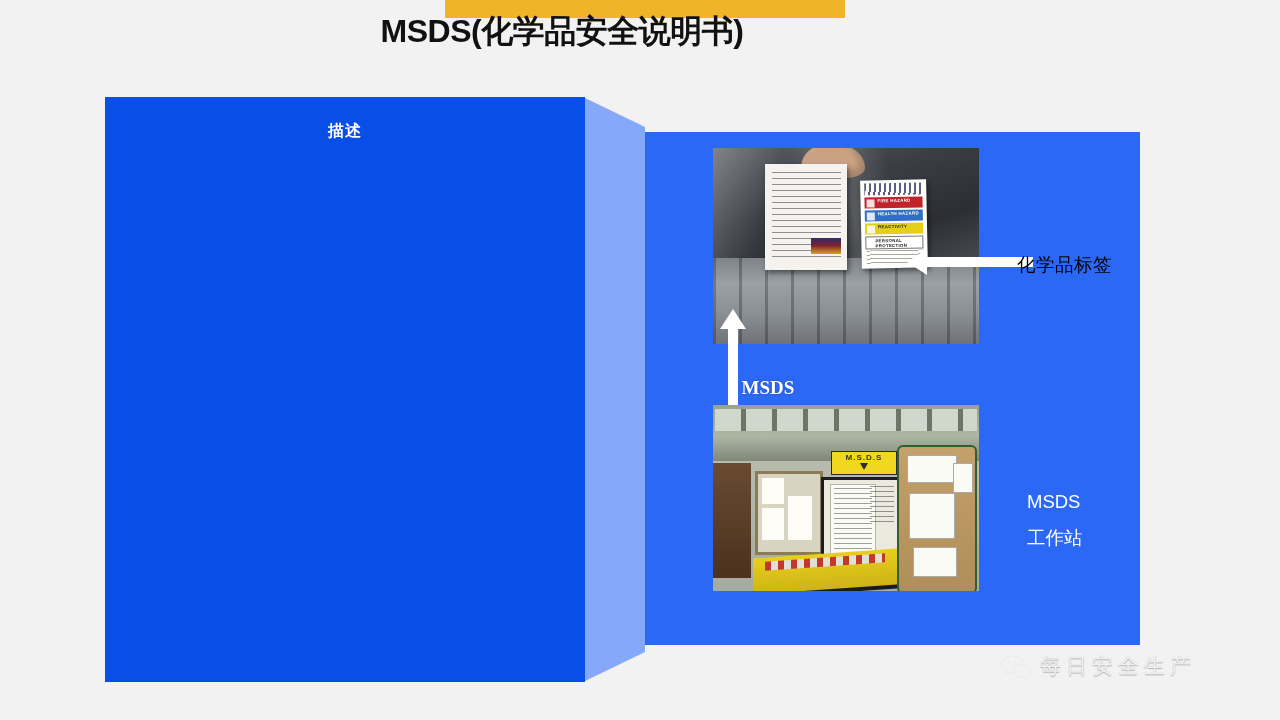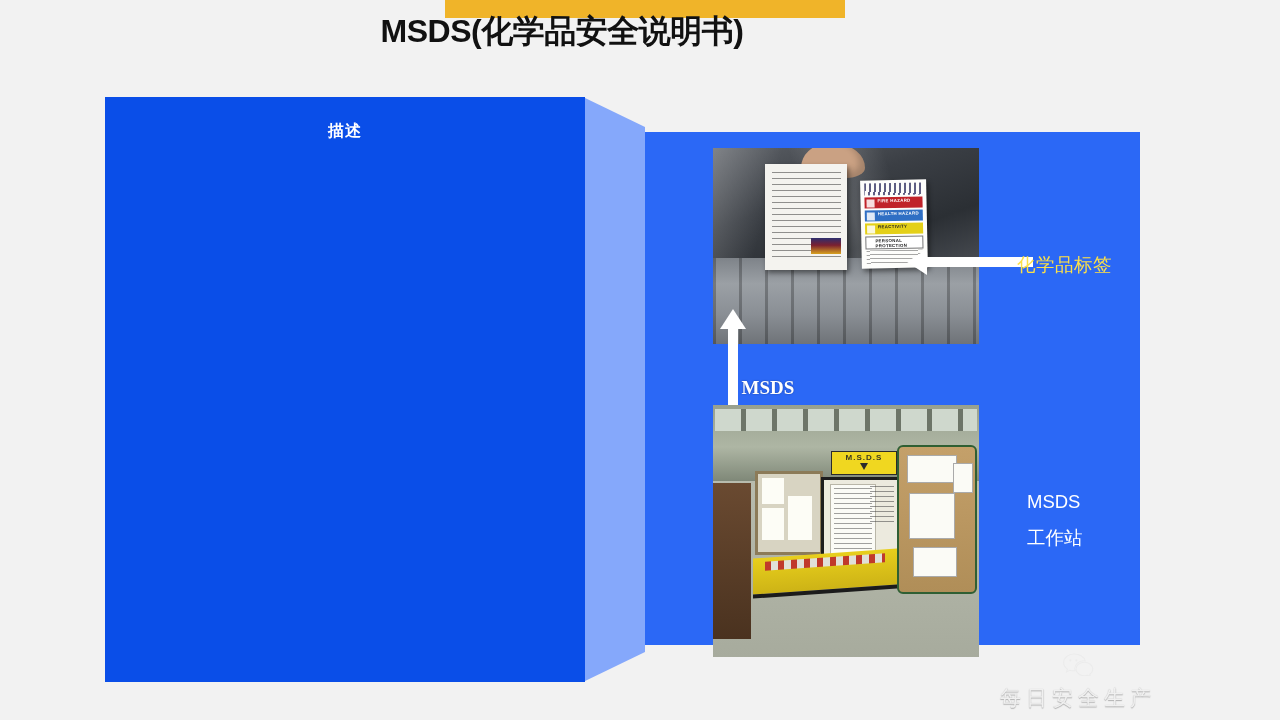--- a/index.html
+++ b/index.html
@@ -48,21 +48,21 @@
   
   .right-face{
     position:absolute;left:645px;top:132px;width:495px;height:513px;
     background:#2b68f6;
   }
   .photo{
     position:absolute;background:#6d6d66;overflow:hidden;
     border:0;
   }
   #photo-1{left:68px;top:16px;width:266px;height:196px;}
-  #photo-2{left:68px;top:273px;width:266px;height:252px;}
+  #photo-2{left:68px;top:273px;width:266px;height:186px;}
 
   
   .p1-bg{position:absolute;inset:0;
     background:
       linear-gradient(160deg,#5d6167 0%,#3b3f45 28%,#2b2f34 52%,#4a4e54 74%,#70757c 100%);
   }
   .p1-wrap-sheen{position:absolute;inset:0;
     background:
       linear-gradient(105deg,rgba(255,255,255,0.22) 0%,rgba(255,255,255,0) 22%),
       linear-gradient(75deg,rgba(255,255,255,0) 40%,rgba(255,255,255,0.18) 55%,rgba(255,255,255,0) 70%);
@@ -145,28 +145,28 @@
   .arrow-left{position:absolute;left:282px;top:130px;width:0;height:0;}
   .arrow-left .stem{position:absolute;left:0;top:-5px;width:106px;height:10px;background:#ffffff;}
   .arrow-left .head{position:absolute;left:-20px;top:-13px;width:0;height:0;
     border-top:13px solid transparent;border-bottom:13px solid transparent;
     border-right:20px solid #ffffff;}
 
   .lbl-msds{position:absolute;left:58px;top:245px;width:130px;text-align:center;
     color:#ffffff;font-size:19px;font-weight:bold;
     font-family:"Liberation Serif","DejaVu Serif",serif;
     text-shadow:0 0 2px rgba(0,0,0,.35);}
-  .lbl-chem{position:absolute;left:372px;top:120px;color:#fde047;font-size:18.5px;
+  .lbl-chem{position:absolute;left:372px;top:120px;color:#000000;font-size:18.5px;
     letter-spacing:.5px;}
   .lbl-station{position:absolute;left:382px;top:352px;color:#ffffff;font-size:18.5px;
     line-height:36px;}
 
   
   .watermark{position:absolute;left:1000px;top:652px;display:flex;align-items:center;gap:8px;
-    opacity:.62;flex-direction:column;}
+    opacity:.62;}
   .wm-text{font-size:21px;color:#efefef;letter-spacing:5px;
     text-shadow:0 0 1px #9a9a9a, 0 1px 1px rgba(120,120,120,.9);}
   .wm-logo{width:32px;height:24px;position:relative;}
 </style>
 </head>
 <body>
 
 <div id="slide">
 
   <div class="title-band"></div>

